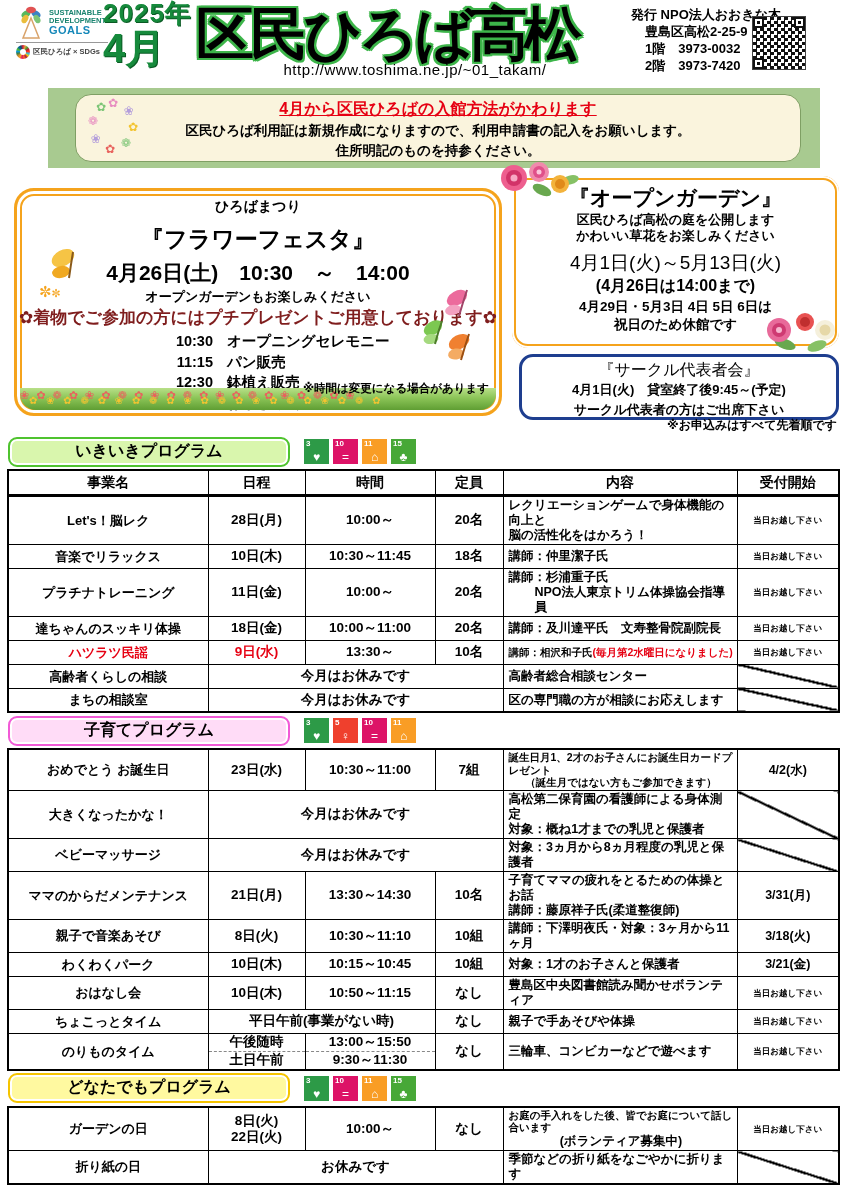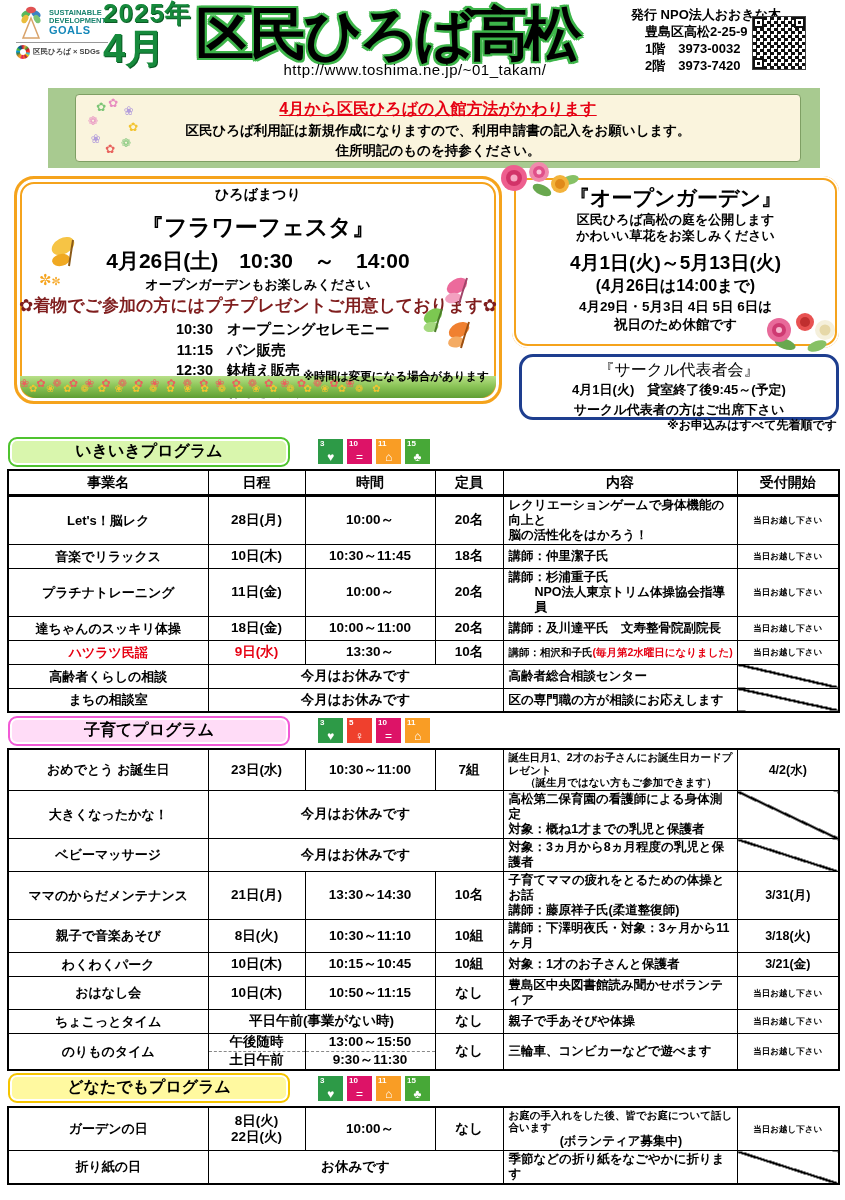--- a/index.html
+++ b/index.html
@@ -23,55 +23,55 @@
   .url{position:absolute;left:200px;top:61px;width:430px;text-align:center;font-size:15px;letter-spacing:.5px}
   .pub{position:absolute;left:631px;top:7px;font-size:13px;font-weight:bold;line-height:1.3}
   .pub .ind{padding-left:14px}
   .qr{position:relative;background:repeating-conic-gradient(#111 0% 25%,#fff 0% 50%);background-size:7px 7px;border:1px solid #444}
   .qr i{position:absolute;width:11px;height:11px;border:2px solid #111;background:#fff}
   .qr i::after{content:"";position:absolute;inset:2px;background:#111}
   .qr i.a{top:0;left:0}.qr i.b{top:0;right:0}.qr i.c{bottom:0;left:0}
   .qr-head{position:absolute;left:752px;top:16px;width:54px;height:54px}
   
   .band{position:relative;margin:2px 0 0 48px;width:772px;height:80px;background:#a8ca90}
-  .band .inner{position:absolute;left:27px;top:6px;width:726px;height:68px;background:#faf4dd;border:1px solid #7f9f64;border-radius:4px;text-align:center;padding-top:4px}
+  .band .inner{position:absolute;left:27px;top:6px;width:726px;height:68px;background:#faf4dd;border:1px solid #7f9f64;border-radius:16px;text-align:center;padding-top:4px}
   .band .n-title{color:#e60012;font-size:16px;font-weight:bold;text-decoration:underline}
   .band .n-line{font-size:13.5px;font-weight:bold;margin-top:2px}
   .wreath{position:absolute;left:40px;top:8px;width:56px;height:60px}
   .wreath i{position:absolute;font-style:normal;font-size:12px}
   
   .events{position:relative;height:266px}
   .goldbox{border:3px solid #f5a31c;border-radius:20px;background:#fff;box-shadow:inset 0 0 0 3px #fff,inset 0 0 0 5px #f5a31c}
-  .festival{position:absolute;left:14px;top:8px;width:488px;height:228px;overflow:hidden;text-align:center}
+  .festival{position:absolute;left:14px;top:20px;width:488px;height:228px;overflow:hidden;text-align:center}
   .festival .sub{font-size:14px;font-weight:bold;margin-top:7px}
   .festival .t{font-size:23px;font-weight:bold;margin-top:8px}
   .festival .dt{font-size:21px;font-weight:bold;margin-top:4px}
   .festival .n1{font-size:13px;font-weight:bold;margin-top:1px}
   .festival .n2{font-size:17px;font-weight:bold;color:#7f1d1d}
   .sched{margin:2px 0 0 150px;text-align:left}
   .sched .row{display:flex;gap:14px;font-size:14.5px;font-weight:bold;line-height:1.42}
   .sched .tm{width:46px;text-align:right}
   .grass{position:absolute;left:3px;right:3px;bottom:3px;height:22px;border-radius:0 0 16px 16px;background:linear-gradient(#b9e089 0%,#8cc558 45%,#5f9e33 100%);overflow:hidden}
   .grass::before{content:"❀ ✿ ❁ ✿ ❀ ✿ ❁ ✿ ❀ ✿ ❁ ✿ ❀ ✿ ❁ ✿ ❀ ✿ ❁ ✿ ❀";position:absolute;left:0;top:1px;white-space:nowrap;font-size:11px;color:#e8625d;letter-spacing:2px}
   .grass::after{content:"✿ ❀ ✿ ❁ ✿ ❀ ✿ ❁ ✿ ❀ ✿ ❁ ✿ ❀ ✿ ❁ ✿ ❀ ✿ ❁ ✿";position:absolute;left:9px;top:7px;white-space:nowrap;font-size:10px;color:#f3c431;letter-spacing:3px}
   .disclaimer{position:absolute;right:10px;bottom:17px;font-size:11.5px;font-weight:bold}
   .garden{position:absolute;left:512px;top:8px;width:327px;height:172px;text-align:center;border-radius:16px;box-shadow:inset 0 0 0 2px #fff,inset 0 0 0 4px #f5a31c}
   .garden .t{font-size:21px;font-weight:bold;margin-top:8px}
   .garden .d{font-size:13px;font-weight:bold;line-height:1.25}
-  .garden .p{font-size:19px;font-weight:bold;margin-top:5px}
+  .garden .p{font-size:19px;font-weight:normal;margin-top:5px}
   .garden .h{font-size:19px;font-weight:bold}
   .garden .n{font-size:16px;font-weight:bold}
   .garden .c{font-size:13.5px;font-weight:bold;line-height:1.2;margin-top:2px}
   .circle{position:absolute;left:519px;top:186px;width:320px;height:66px;border:3.5px solid #1e3e8f;border-radius:14px;background:#fff;text-align:center;padding-top:3px}
   .circle .t{font-size:16px;font-weight:normal}
   .circle .d{font-size:13px;font-weight:bold}
   .circle .n{font-size:13px;font-weight:bold;margin-top:2px}
   .firstcome{position:absolute;right:8px;bottom:0;font-size:12px;font-weight:bold}
   
-  .badge-row{display:flex;align-items:center;gap:28px;margin:3px 0 3px 8px;height:29px}
+  .badge-row{display:flex;align-items:center;gap:14px;margin:3px 0 3px 8px;height:29px}
   .badge{display:inline-block;width:282px;text-align:center;font-size:16px;font-weight:bold;padding:2px 0 3px;border-radius:9px;border:2.5px solid}
   .badge.green{background:#d9f6ad;border-color:#4fc32f;box-shadow:inset 0 0 0 2px #fff}
   .badge.pink{background:#ffdcf7;border-color:#f25ad7;box-shadow:inset 0 0 0 2px #fff}
   .badge.yellow{background:#fff9a0;border-color:#f5c400;box-shadow:inset 0 0 0 2px #fff}
   .sdg-row{display:flex;gap:4px}
   .sdg{width:25px;height:25px;color:#fff;position:relative;display:inline-block;text-align:center}
   .sdg b{position:absolute;top:1px;left:2px;font-size:8px;line-height:1}
   .sdg i{position:absolute;left:0;right:0;bottom:1px;font-style:normal;font-size:12px;line-height:1}
   
   table{border-collapse:collapse;table-layout:fixed;width:831px;margin-left:7px;border:2.5px solid #000}

